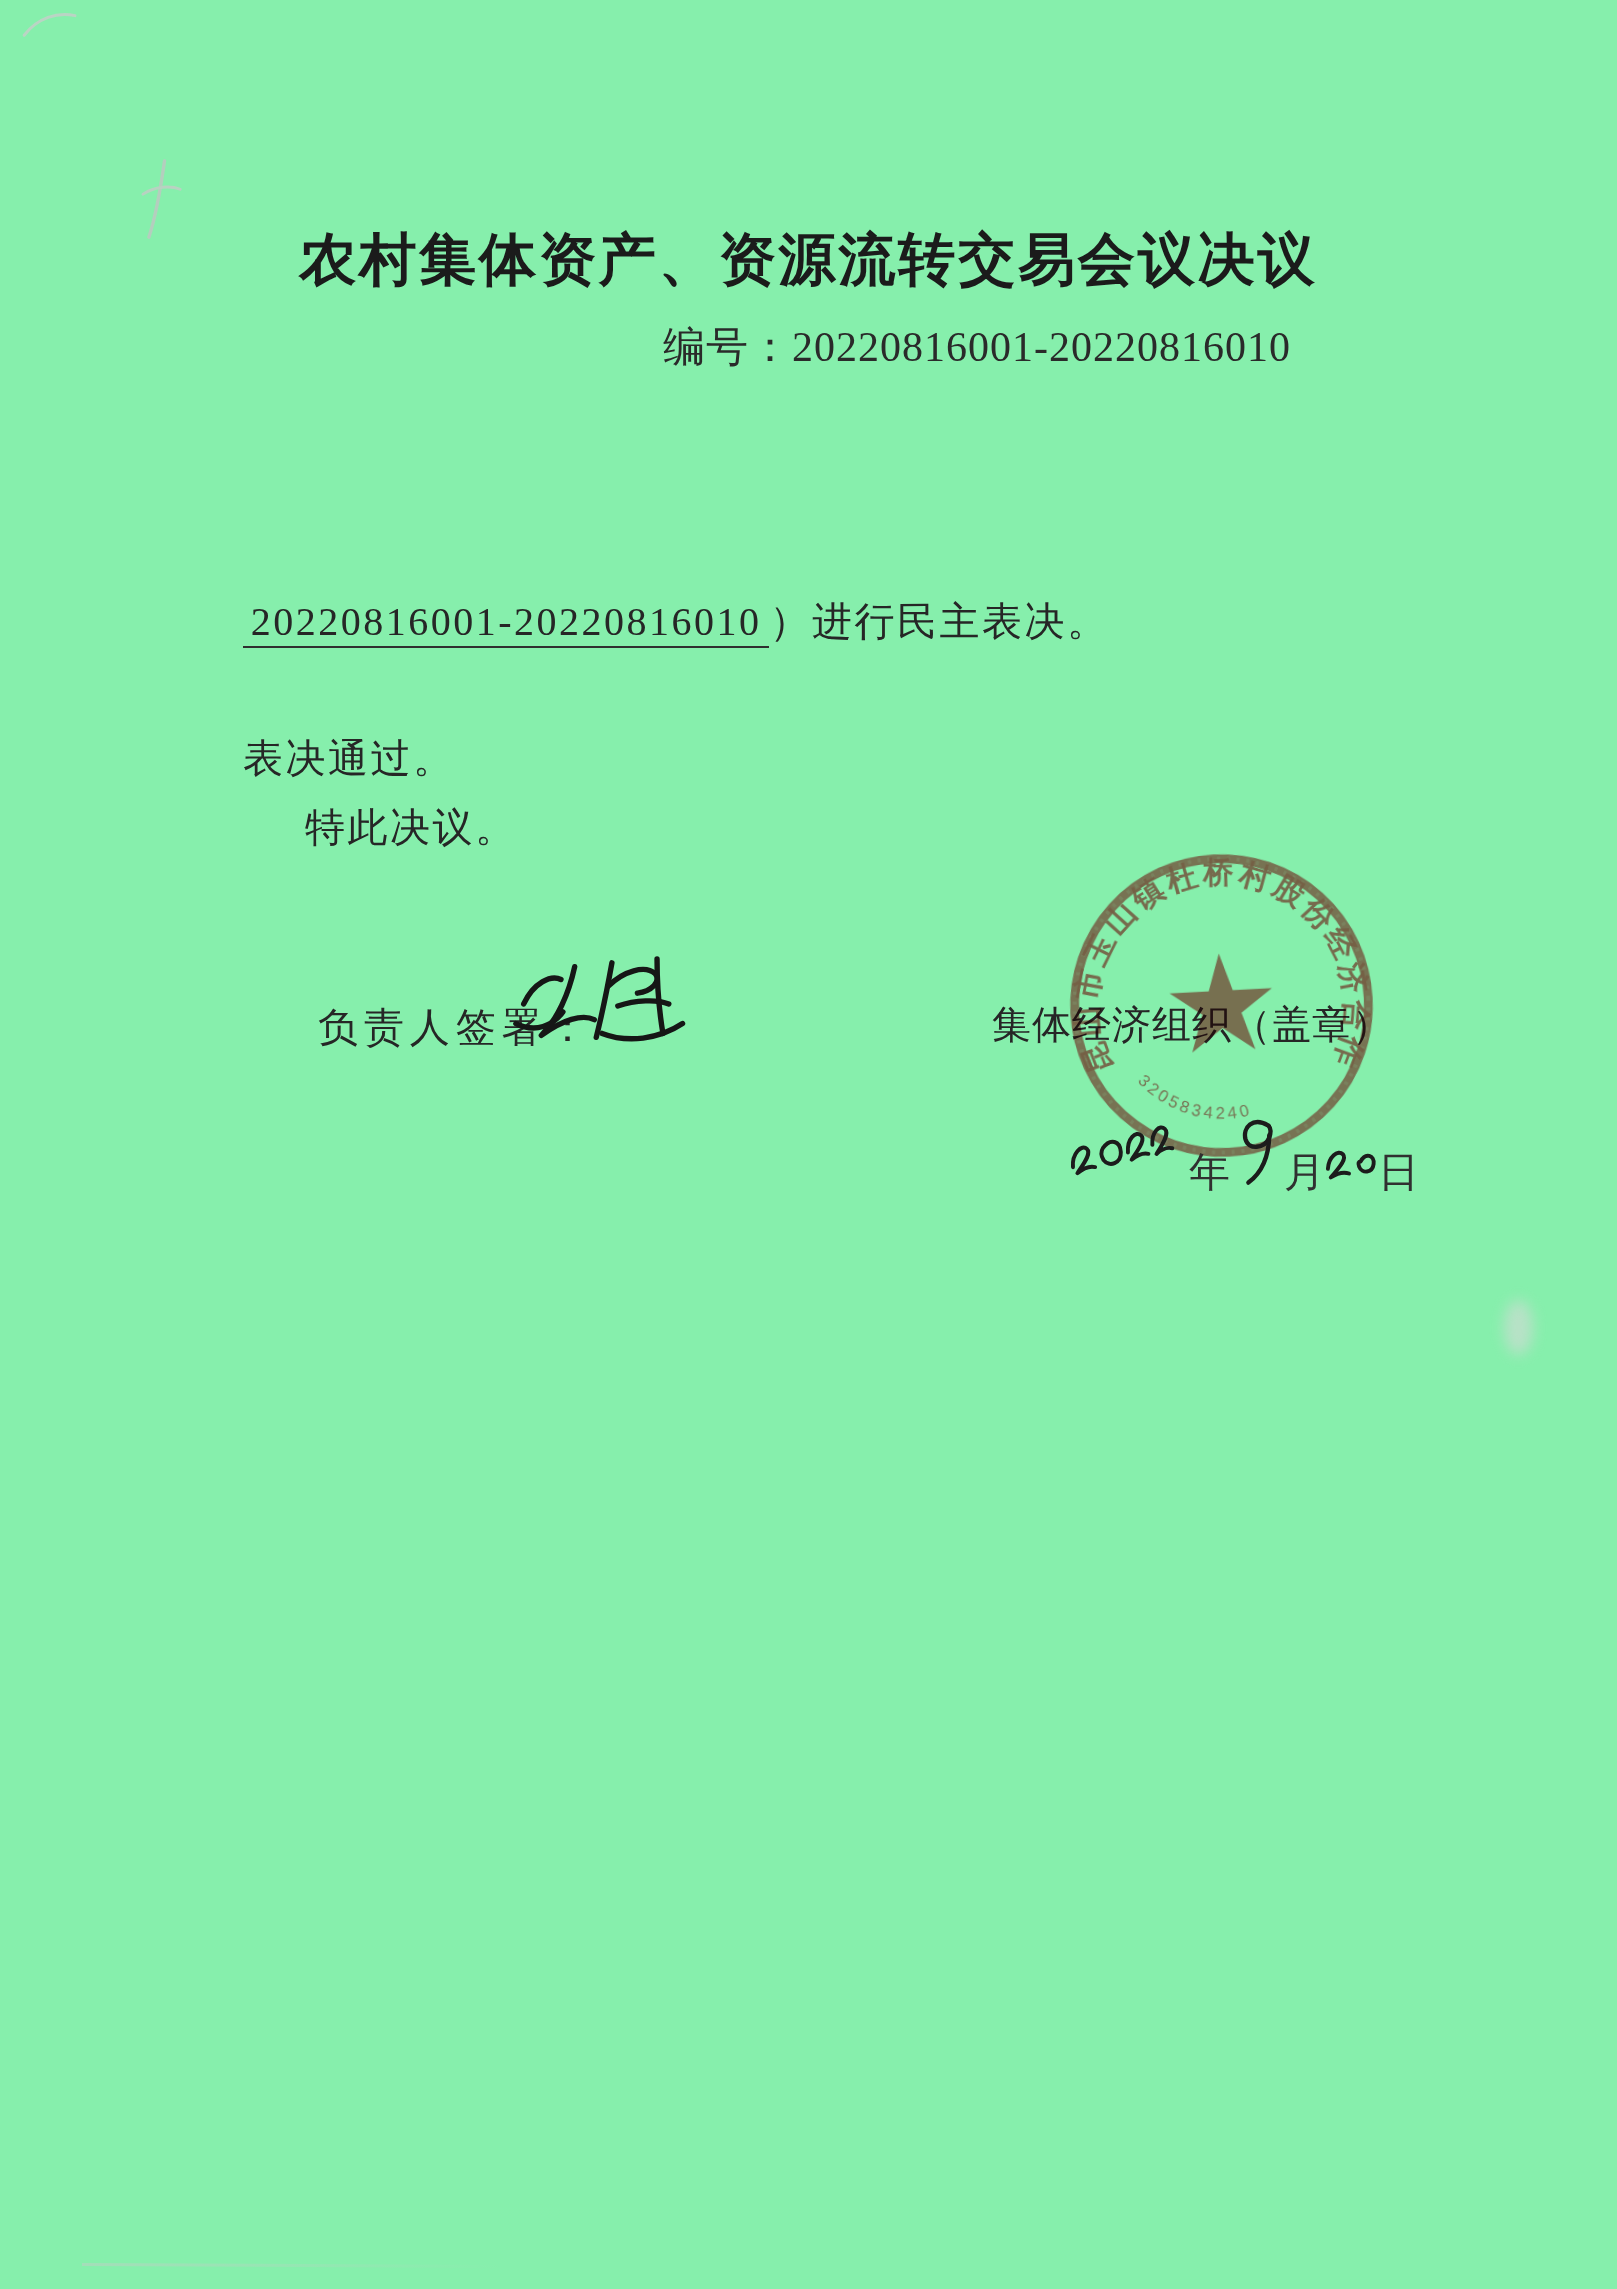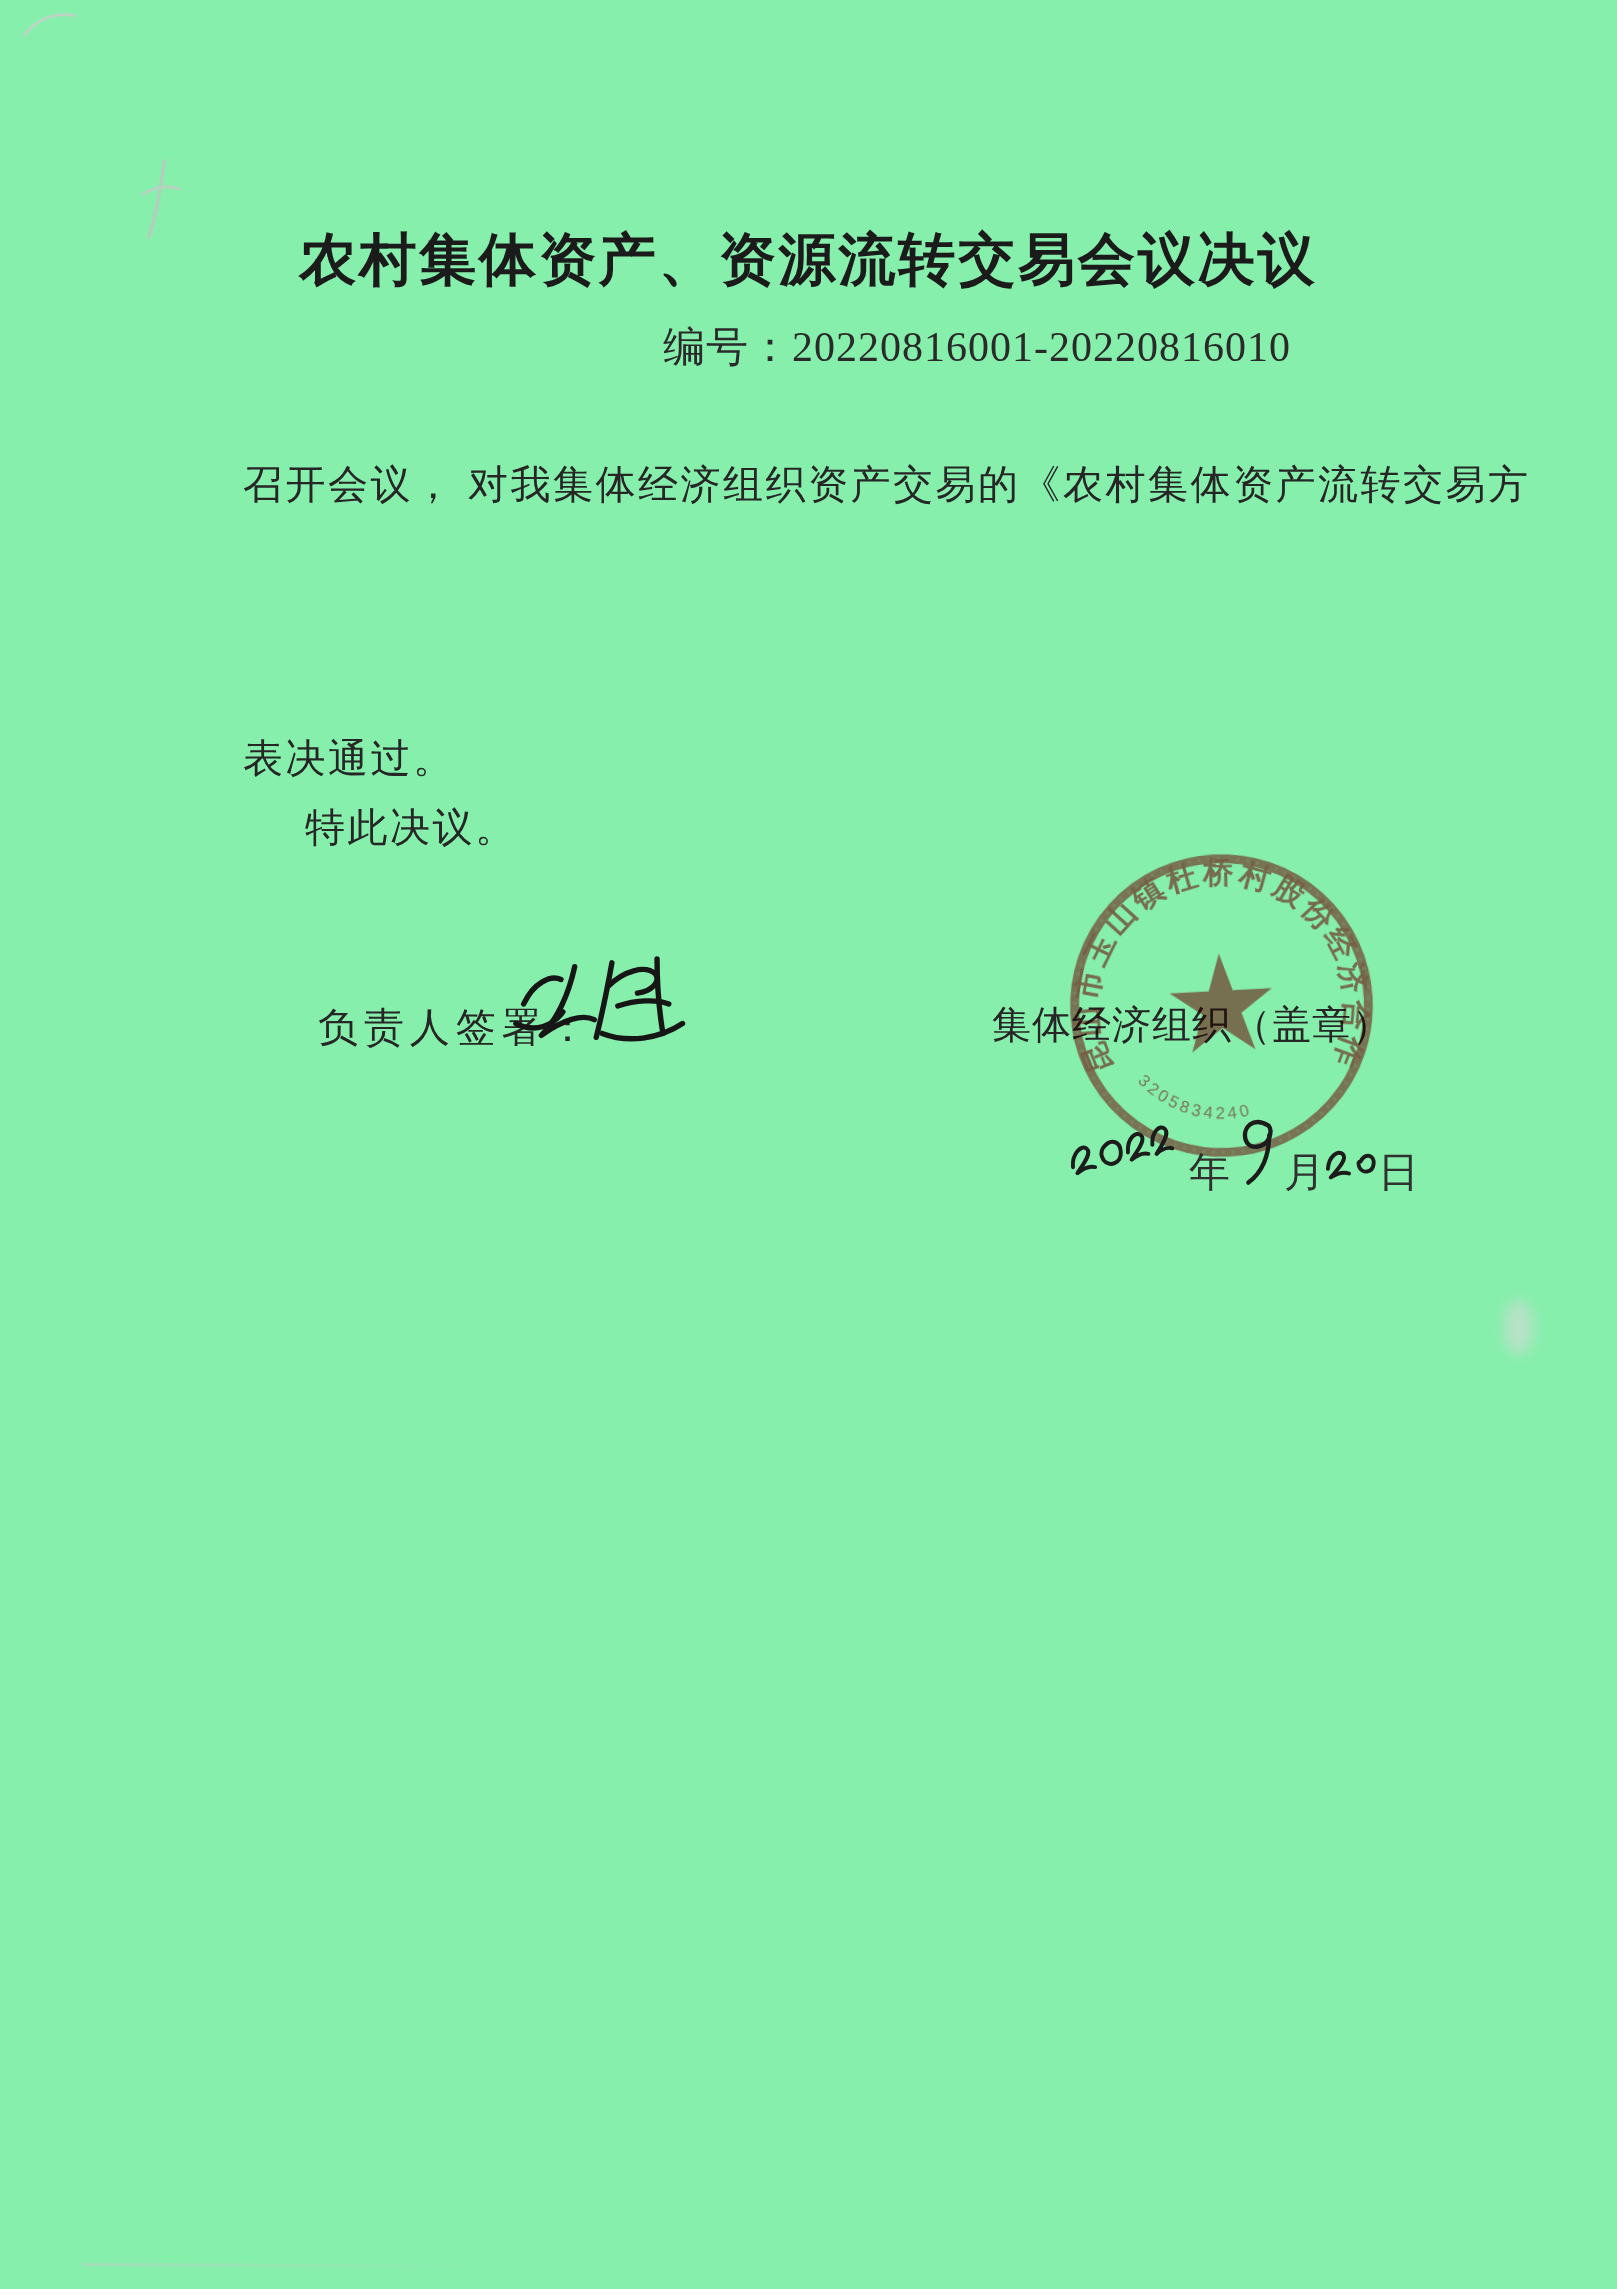--- a/index.html
+++ b/index.html
@@ -106,23 +106,25 @@
     <path d="M6,40 C18,32 34,31 44,35" stroke="#c9c9c9" stroke-width="3" fill="none" stroke-linecap="round"></path>
   </svg>
   <div class="abs smudge"></div>
   <div class="abs bottomline"></div>
 
   <div class="abs title">农村集体资产、资源流转交易会议决议</div>
 
   <div class="abs docno"><span>编号：</span><span>20220816001-20220816010</span></div>
 
 
-  <div class="abs bline l2">召开会议， 对我集体经济组织资产交易的《农村集体资产流转交易方</div>
 
 
+  <div class="abs bline l4">
+    <span class="u" style="padding:0 7.8px">20220816001-20220816010</span><span>）进行民主表决。</span>
+  </div>
 
 
   <div class="abs bline l6">表决通过。</div>
 
   <div class="abs bline l7">特此决议。</div>
 
   <div class="abs sign-label">负责人签署：</div>
 
   <svg class="abs sig" viewBox="0 0 205 115">
     <title>沈健</title>

